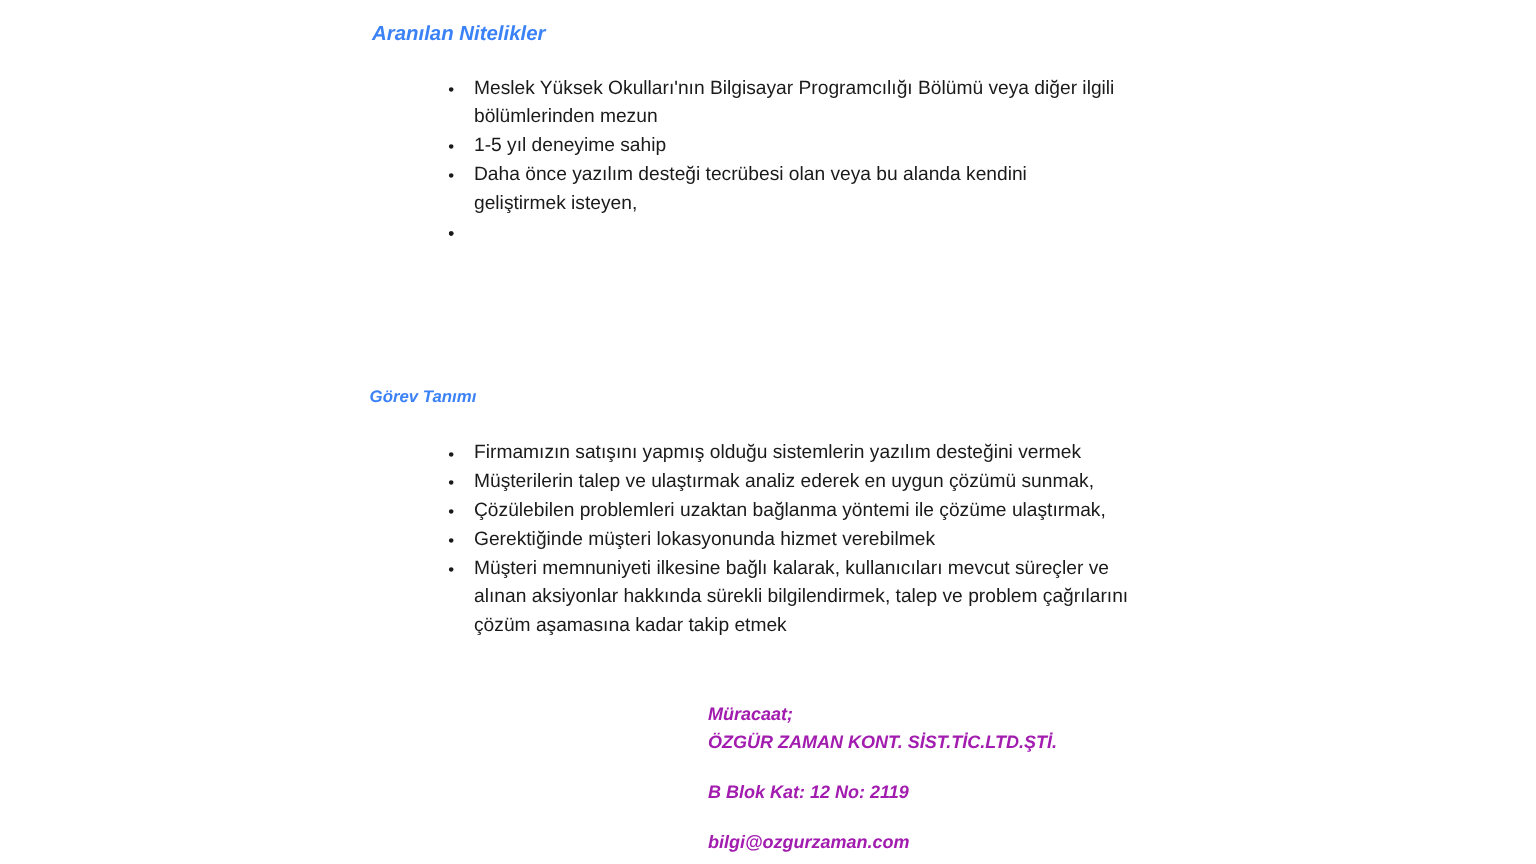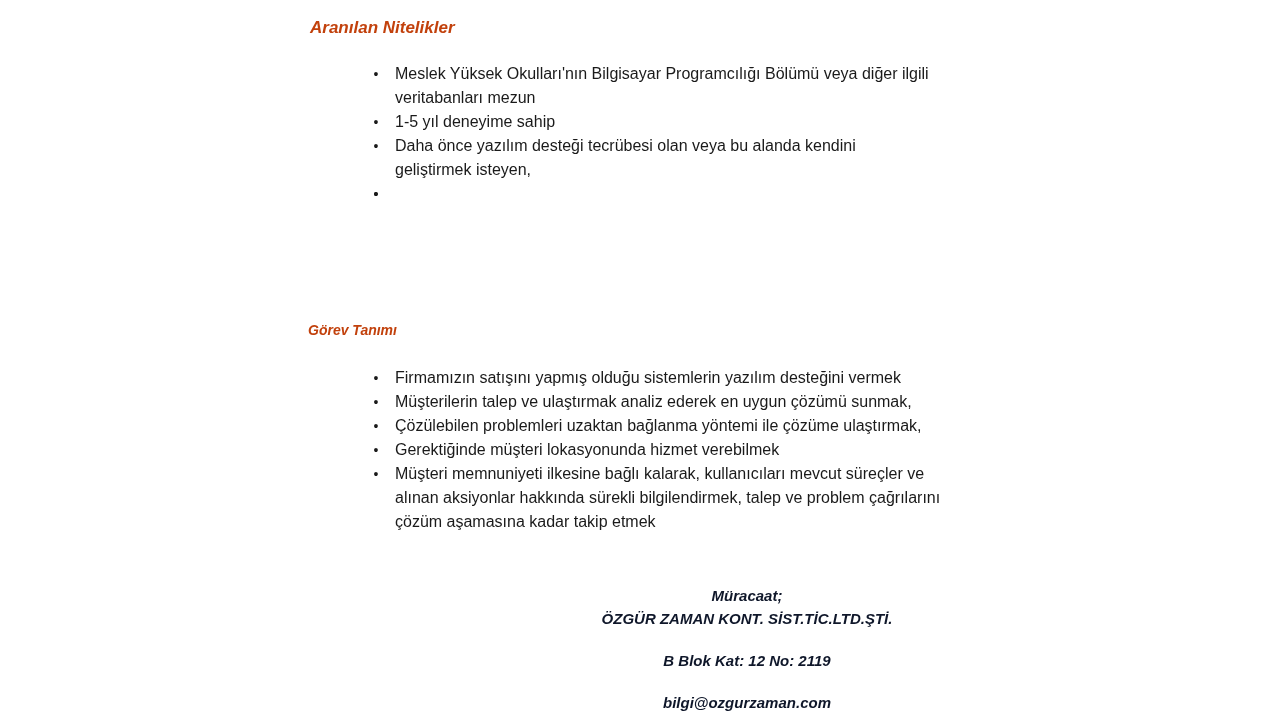--- a/index.html
+++ b/index.html
@@ -1,37 +1,37 @@
 <!DOCTYPE html>
 <html><head>
 <meta charset="utf-8">
 <style>
   html, body { margin:0; padding:0; }
   body { width:1280px; height:720px; background:#ffffff; position:relative; overflow:hidden;
          font-family:"Liberation Sans", "DejaVu Sans", sans-serif; color:#1a1a1a; }
-  .heading { position:absolute; font-weight:bold; font-style:italic; color:#c2410c; }
+  .heading { position:absolute; font-weight:bold; font-style:italic; color:#3b82f6; }
   #h1 { left:310px; top:18px; font-size:17px; }
   #h2 { left:308px; top:322px; font-size:14px; }
   ul.list { position:absolute; margin:0; padding:0; list-style:none; font-size:16px; line-height:24px; }
   ul.list li { position:relative; padding-left:25px; }
   ul.list li .bullet { position:absolute; left:0; top:0; width:12px; text-align:center; font-size:14px; }
   #list1 { left:370px; top:62px; width:560px; }
   #list2 { left:370px; top:366px; width:590px; }
-  .apply { position:absolute; left:572px; width:350px; text-align:center; font-weight:bold; font-style:italic; font-size:15px; color:#0f172a; }
+  .apply { position:absolute; left:590px; width:350px; font-weight:bold; font-style:italic; font-size:15px; color:#a21caf; }
   #a1 { top:587px; }
   #a2 { top:610px; }
   #a3 { top:652px;font-style:italic; }
   #a4 { top:694px; }
 </style>
 </head>
 <body>
 
 <div id="h1" class="heading">Aranılan Nitelikler</div>
 <ul id="list1" class="list">
-  <li><span class="bullet">•</span><span>Meslek Yüksek Okulları'nın Bilgisayar Programcılığı Bölümü veya diğer ilgili veritabanları mezun</span></li>
+  <li><span class="bullet">•</span><span>Meslek Yüksek Okulları'nın Bilgisayar Programcılığı Bölümü veya diğer ilgili bölümlerinden mezun</span></li>
   <li><span class="bullet">•</span><span>1-5 yıl deneyime sahip</span></li>
   <li><span class="bullet">•</span><span>Daha önce yazılım desteği tecrübesi olan veya bu alanda kendini geliştirmek isteyen,</span></li>
   <li><span class="bullet">•</span></li>
   <li><span class="bullet">•</span></li>
 </ul>
 
 <div id="h2" class="heading">Görev Tanımı</div>
 <ul id="list2" class="list">
   <li><span class="bullet">•</span><span>Firmamızın satışını yapmış olduğu sistemlerin yazılım desteğini vermek</span></li>
   <li><span class="bullet">•</span><span>Müşterilerin talep ve ulaştırmak analiz ederek en uygun çözümü sunmak,</span></li>

